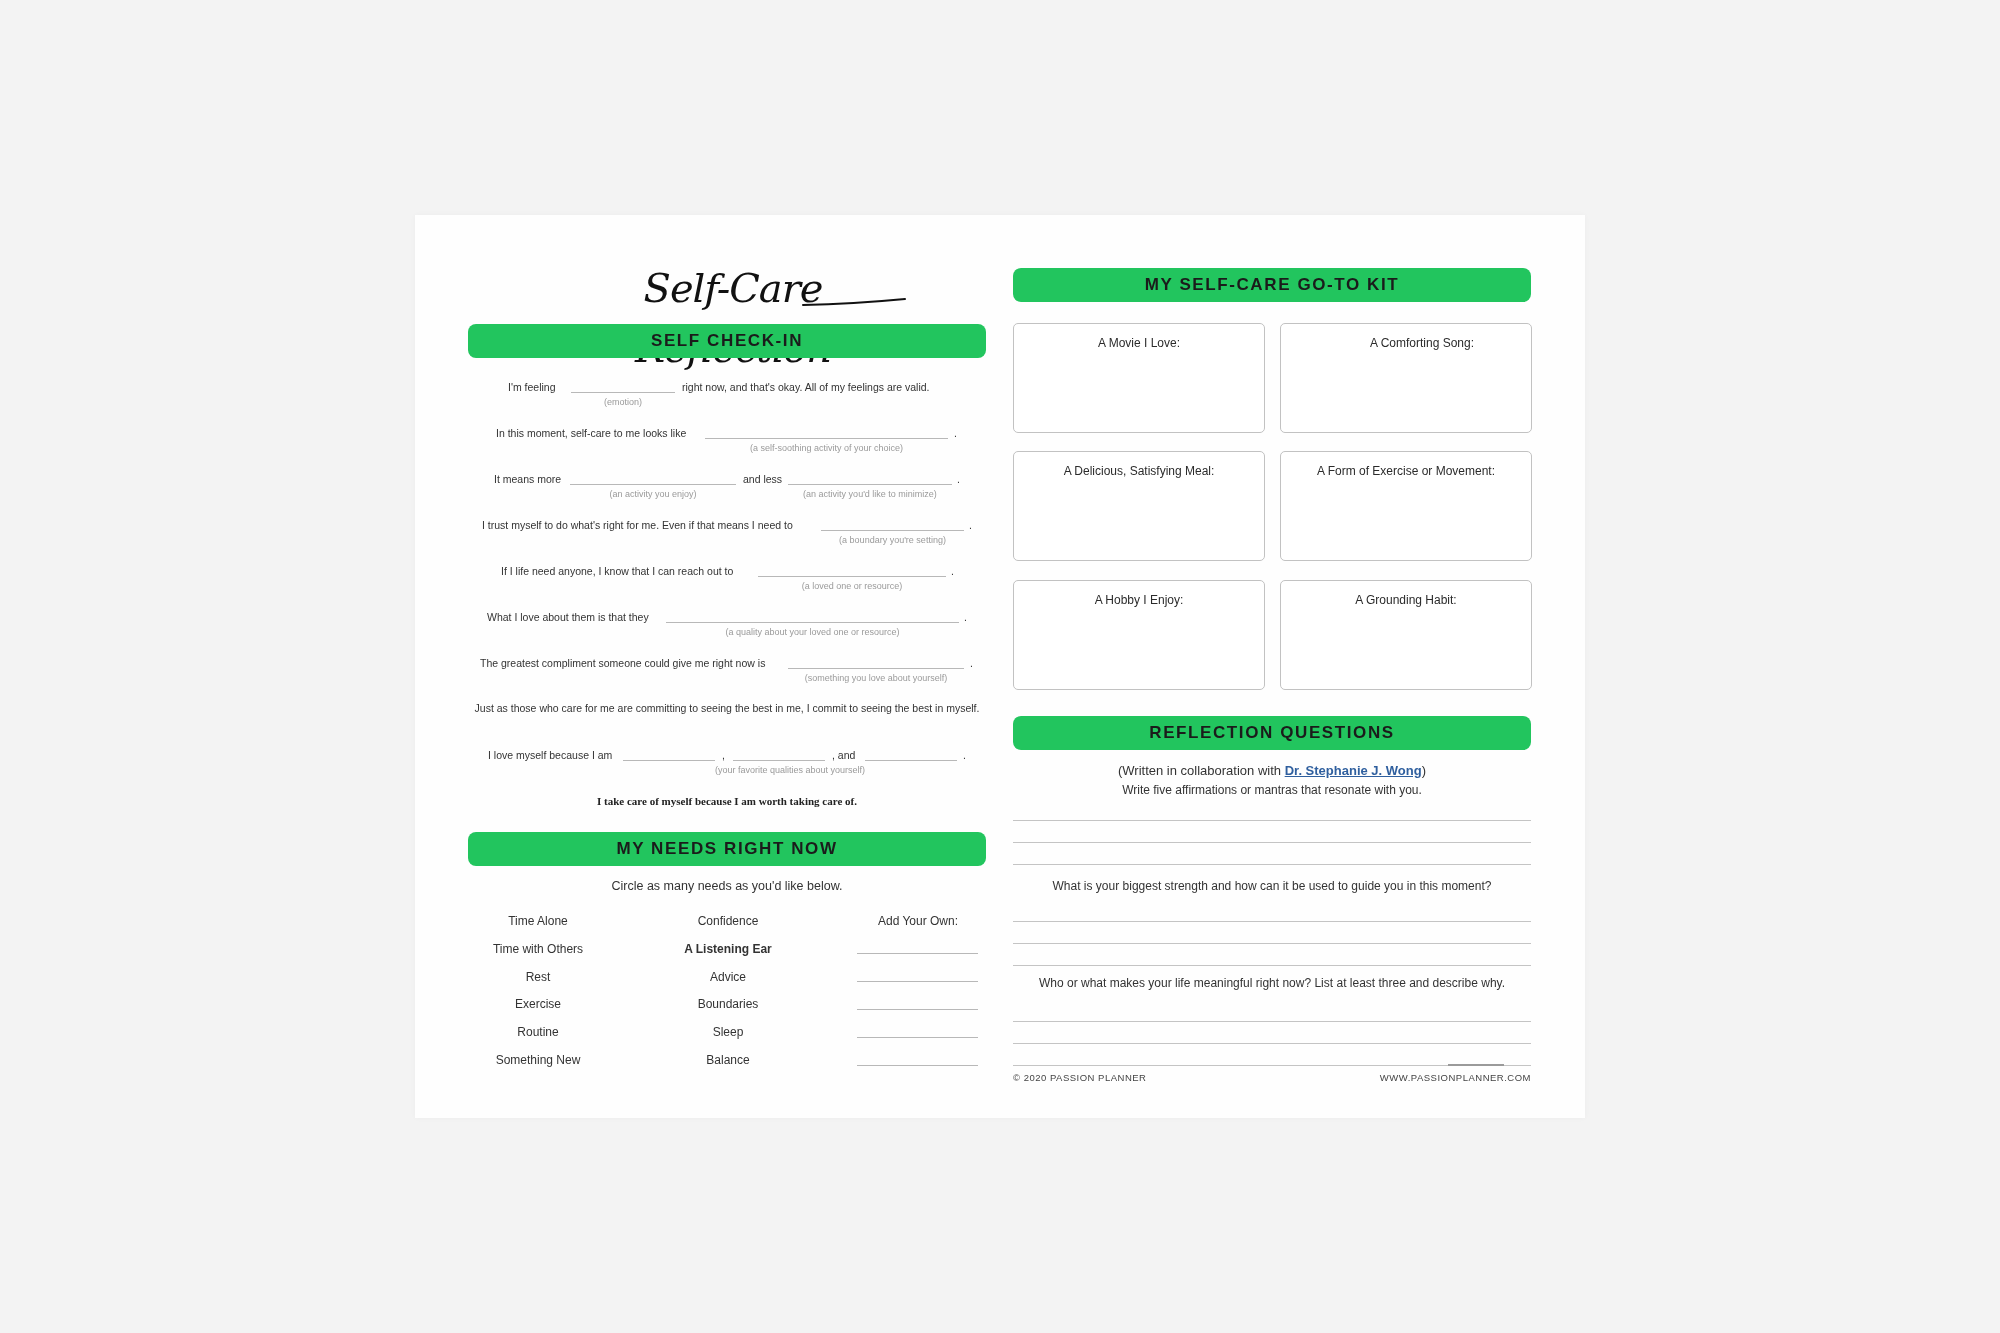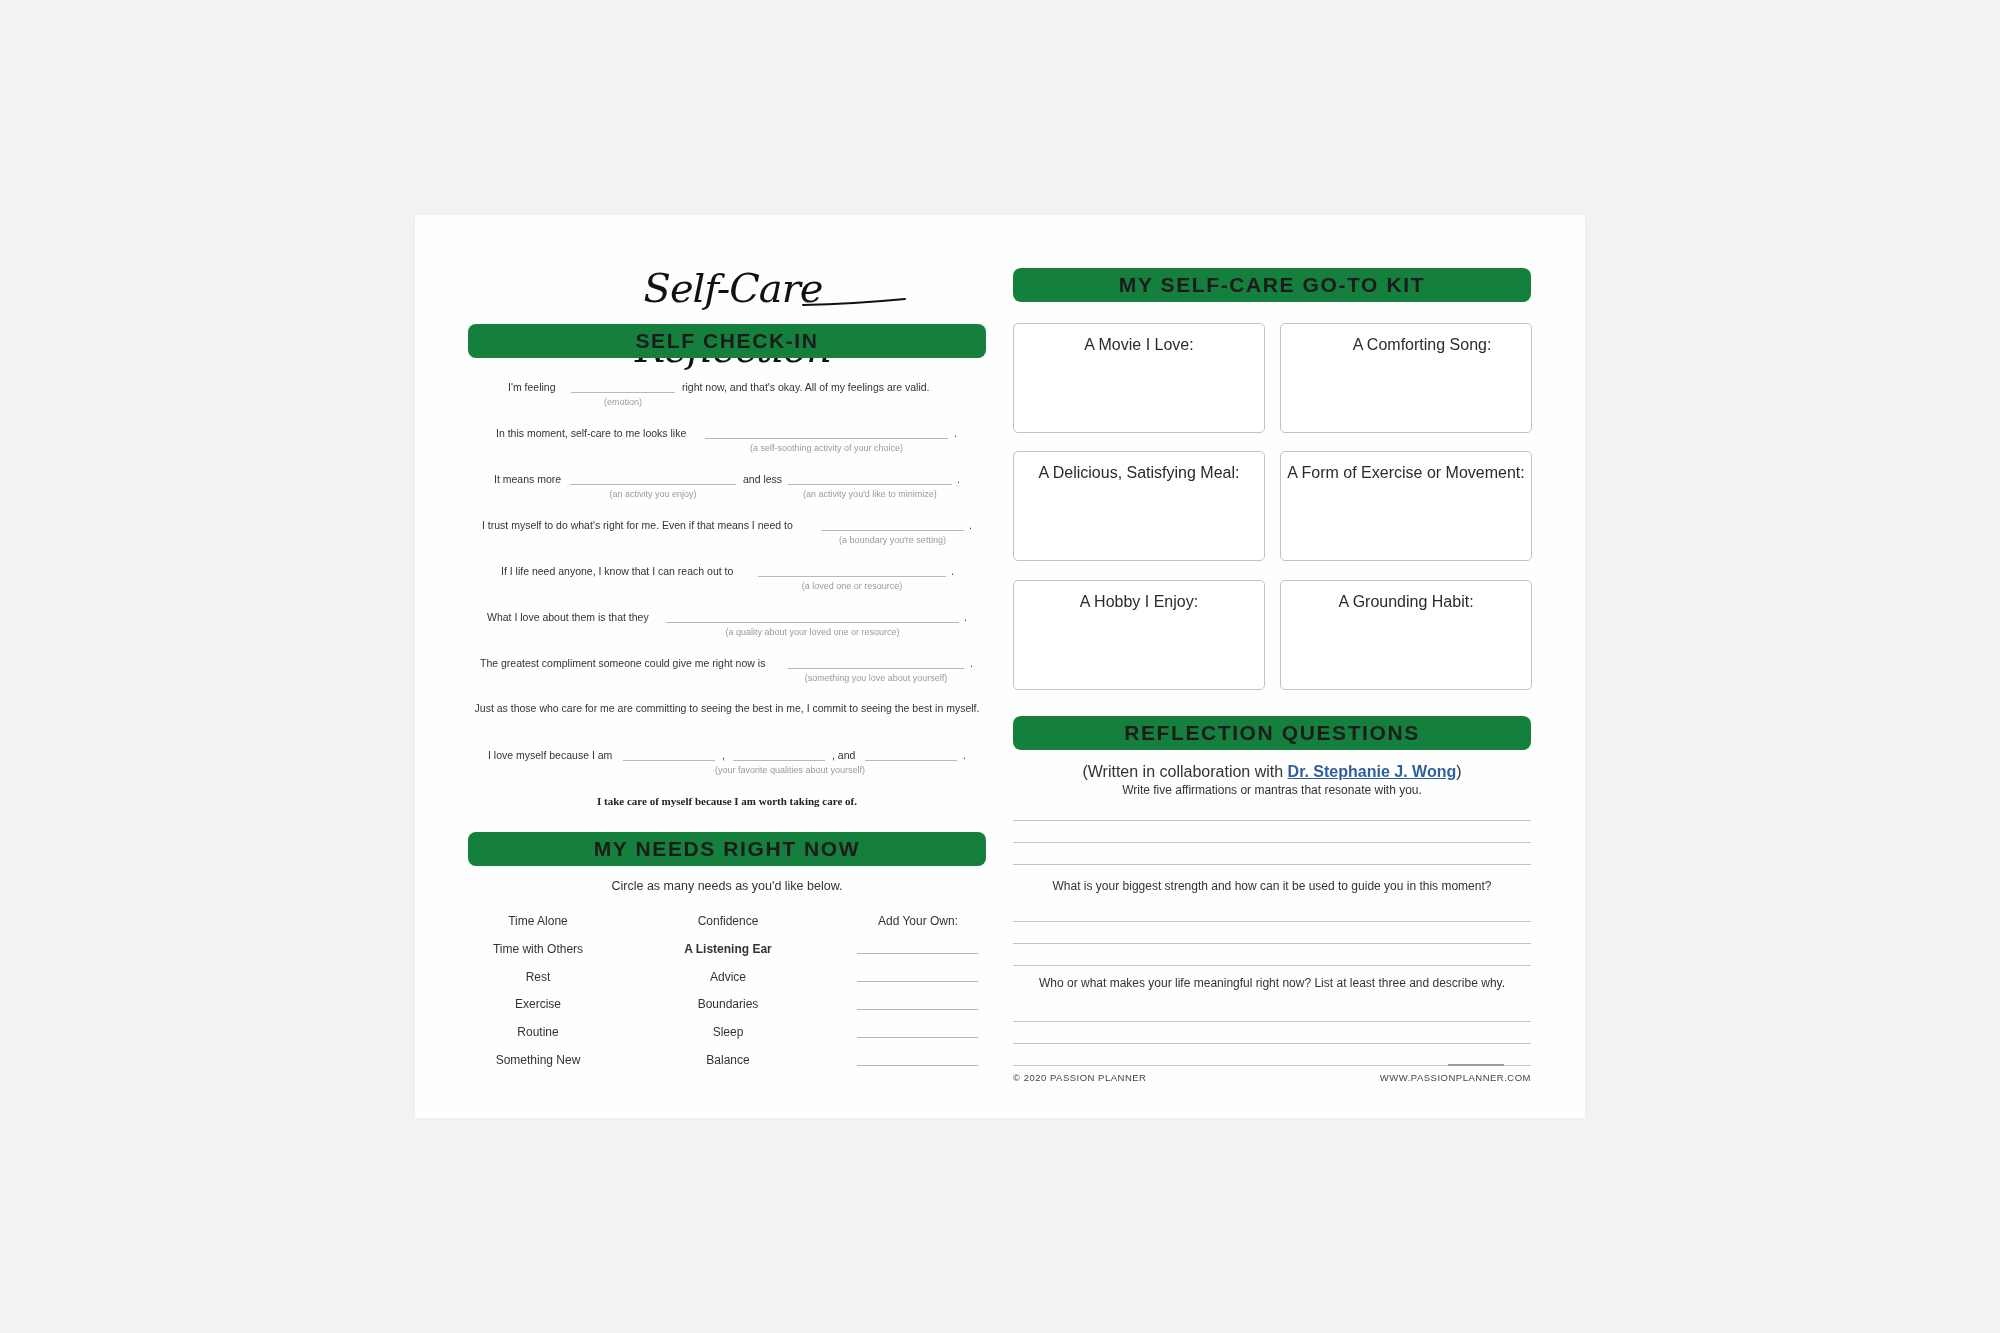--- a/index.html
+++ b/index.html
@@ -19,44 +19,44 @@
     position: absolute; left: 553px; top: 258px; width: 360px; height: 60px;
   }
   .script-title svg { width: 100%; height: 100%; }
   .script-title .title-text {
     position: absolute; left: 0; top: 0; width: 100%; text-align: center;
     font-family: "DejaVu Serif", serif; font-style: italic; font-size: 40px;
     color: #111; letter-spacing: -1px; line-height: 60px;
   }
 
   .section-bar {
-    position: absolute; height: 34px; background: #15803d; border-radius: 8px;
+    position: absolute; height: 34px; background: #22c55e; border-radius: 8px;
     display: flex; align-items: center; justify-content: center;
-    font-weight: bold; font-size: 21px; letter-spacing: 1.6px; color: #1b1b1b;
+    font-weight: bold; font-size: 17px; letter-spacing: 1.6px; color: #1b1b1b;
   }
 
   
   .line-row { position: absolute; font-size: 10.5px; color: #333; white-space: nowrap; }
   .blank { position: absolute; height: 1px; background: #b8b8b8; }
   .hint { position: absolute; font-size: 9px; color: #9a9a9a; white-space: nowrap; text-align: center; }
   .dot { position: absolute; font-size: 10.5px; color: #333; }
   .closing { position: absolute; font-size: 11px; font-weight: bold; color: #222; white-space: nowrap; font-family: Liberation Serif, serif; }
 
   
   .needs-instruction { position: absolute; font-size: 12.5px; color: #333; text-align: center; width: 518px; left: 468px; top: 879px; }
   .need { position: absolute; font-size: 12px; color: #333; text-align: center; width: 160px; }
   .own-line { position: absolute; left: 857px; width: 121px; height: 1px; background: #b8b8b8; }
 
   
   .kit-box {
     position: absolute; width: 252px; height: 110px; border: 1.3px solid #c2c2c2; border-radius: 5px;
     background: #fff;
   }
   .kit-box .kit-label {
-    display: block; text-align: center; font-size: 16px; color: #2b2b2b; margin-top: 12px;
+    display: block; text-align: center; font-size: 12px; color: #2b2b2b; margin-top: 12px;
   }
 
   
   .refl-text { position: absolute; left: 1013px; width: 518px; text-align: center; white-space: nowrap; }
   .refl-line { position: absolute; left: 1013px; width: 518px; height: 1.3px; background: #c4c4c4; }
   .link { color: #2f5f9e; font-weight: bold; text-decoration: underline; }
 
   .footer { position: absolute; font-size: 9.5px; color: #444; letter-spacing: 0.5px; top: 1072px; }
 </style>
 </head>
@@ -164,21 +164,21 @@
 </div>
 <div class="kit-box" style="left:1013px; top:580px;">
   <span class="kit-label">A Hobby I Enjoy:</span>
 </div>
 <div class="kit-box" style="left:1280px; top:580px;">
   <span class="kit-label">A Grounding Habit:</span>
 </div>
 
 <div class="section-bar" style="left:1013px; top:716px; width:518px;">REFLECTION QUESTIONS</div>
 
-<div class="refl-text" style="top:763px; font-size:16px; color:#333;">
+<div class="refl-text" style="top:763px; font-size:13px; color:#333;">
   <span>(Written in collaboration with </span><span class="link">Dr. Stephanie J. Wong</span><span>)</span>
 </div>
 <div class="refl-text" style="top:783px; font-size:12px; color:#333;">Write five affirmations or mantras that resonate with you.</div>
 <div class="refl-line" style="top:820px;"></div>
 <div class="refl-line" style="top:842px;"></div>
 <div class="refl-line" style="top:864px;"></div>
 
 <div class="refl-text" style="top:879px; font-size:12px; color:#333;">What is your biggest strength and how can it be used to guide you in this moment?</div>
 <div class="refl-line" style="top:921px;"></div>
 <div class="refl-line" style="top:943px;"></div>

